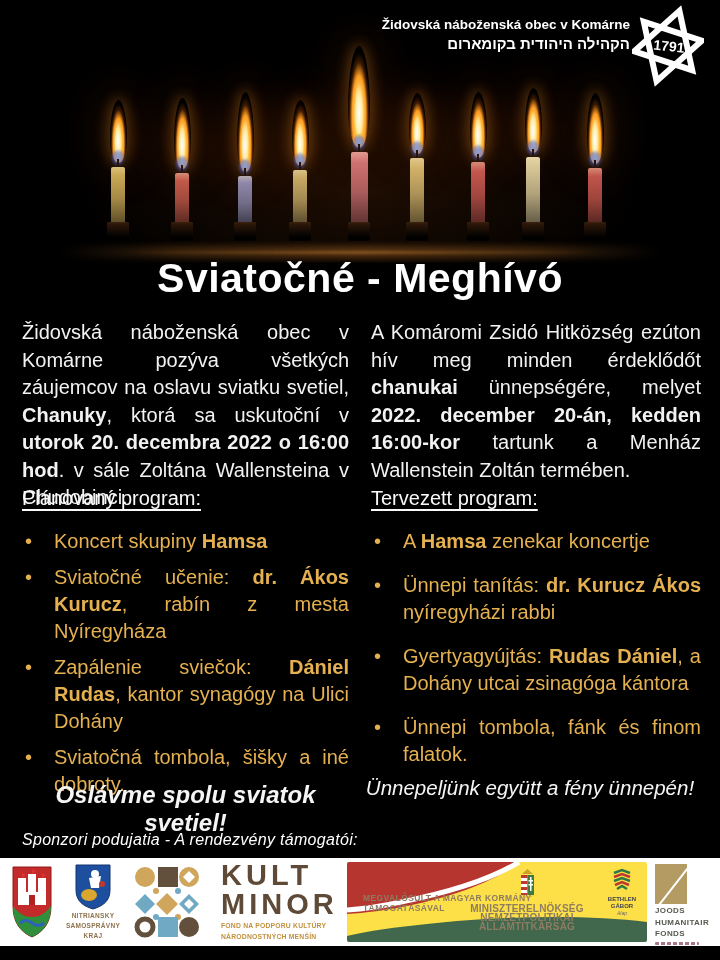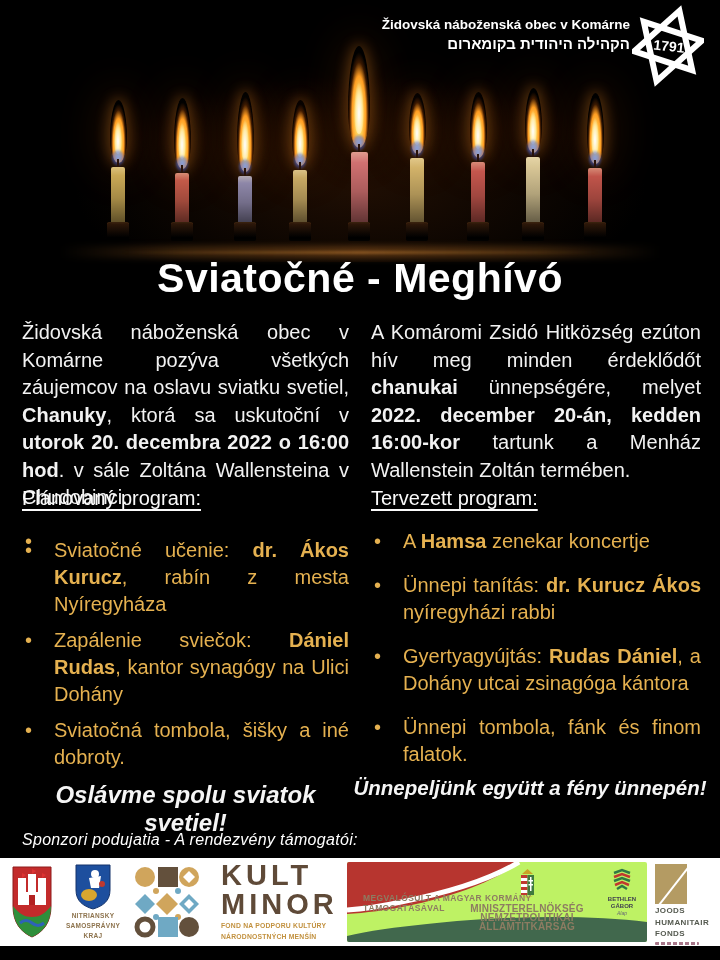--- a/index.html
+++ b/index.html
@@ -50,37 +50,37 @@
   .list-left{left:22px;top:528px;width:327px;}
   .list-right{left:371px;top:528px;width:330px;}
   .blist li{position:relative;padding-left:32px;text-align:justify;
     color:#e5b150;font-size:20px;line-height:27px;}
   .list-left li{margin-bottom:9px;}
   .list-right li{margin-bottom:17px;}
   .blist .marker{position:absolute;left:3px;top:0;}
   .b{font-weight:700;}
   .closing{position:absolute;color:#f5f5f5;font-style:italic;text-align:center;}
   .cl-left{left:22px;top:781px;width:327px;font-size:24px;font-weight:600;}
-  .cl-right{left:352px;top:776px;width:356px;font-size:20.5px;font-weight:700;}
+  .cl-right{left:352px;top:776px;width:356px;font-size:20.5px;font-weight:400;}
 
   
   .sponsor-label{position:absolute;left:22px;top:831px;color:#fff;
     font-style:italic;font-size:16px;font-weight:500;letter-spacing:.3px;}
   .logo-band{position:absolute;left:0;top:858px;width:720px;height:88px;background:#fff;}
   .logo-band svg{display:block;}
   .logo-komarno{position:absolute;left:12px;top:8px;}
   .logo-nitra{position:absolute;left:64px;top:6px;width:58px;text-align:center;}
   .nitra-text{margin-top:2px;color:#8d734d;font-size:6.5px;font-weight:700;
     line-height:8px;letter-spacing:.3px;}
   .logo-kult-shapes{position:absolute;left:134px;top:8px;}
   .logo-kult-word{position:absolute;left:221px;top:3px;}
   .kult-word{color:#5f4a38;font-size:29px;font-weight:800;letter-spacing:4px;line-height:29px;}
   .kult-sub{margin-top:3px;color:#c2913f;font-size:6.8px;font-weight:700;line-height:8px;letter-spacing:.2px;}
   .gov-banner{position:absolute;left:347px;top:4px;width:300px;height:80px;
-    background:#bef264;border-radius:2px;overflow:hidden;}
+    background:#fde047;border-radius:2px;overflow:hidden;}
   .gov-red{position:absolute;left:0;top:0;}
   .gov-green{position:absolute;left:0;bottom:0;}
   .gov-left-text{position:absolute;left:16px;top:31px;color:#8d7c62;
     font-size:8.5px;font-weight:600;line-height:10px;letter-spacing:.4px;}
   .gov-coa{position:absolute;left:172px;top:6px;}
   .gov-min-text{position:absolute;left:100px;top:42px;width:160px;text-align:center;
     color:#8d7c62;font-size:10px;font-weight:600;line-height:9px;letter-spacing:.2px;}
   .gov-bethlen{position:absolute;left:252px;top:6px;width:46px;text-align:center;}
   .gov-bethlen svg{margin:0 auto;}
   .bethlen-name{color:#3f3f4e;font-size:6px;font-weight:700;line-height:7px;margin-top:2px;}
@@ -199,21 +199,21 @@
       </g>
       <text x="37" y="47" text-anchor="middle" font-size="14" font-weight="bold" fill="#ffffff" font-family="Liberation Sans, sans-serif" transform="rotate(6 36 42)">1791</text>
     </svg>
   </div>
 
   <div class="title">Sviatočné - Meghívó</div>
 
   <p class="body-par par-left"><span>Židovská náboženská obec v Komárne pozýva všetkých záujemcov na oslavu sviatku svetiel, </span><span class="b">Chanuky</span><span>, ktorá sa uskutoční v </span><span class="b">utorok 20. decembra 2022 o 16:00 hod</span><span>. v sále Zoltána Wallensteina v Chudobinci.</span></p>
   <div class="prog-header ph-left">Plánovaný program:</div>
   <ul class="blist list-left">
-      <li><span class="marker">•</span></li>
+      <li><span class="marker">•</span><span><span>Koncert skupiny </span><span class="b">Hamsa</span></span></li>
       <li><span class="marker">•</span><span><span>Sviatočné učenie: </span><span class="b">dr. Ákos Kurucz</span><span>, rabín z mesta Nyíregyháza</span></span></li>
       <li><span class="marker">•</span><span><span>Zapálenie sviečok: </span><span class="b">Dániel Rudas</span><span>, kantor synagógy na Ulici Dohány</span></span></li>
       <li><span class="marker">•</span><span><span>Sviatočná tombola, šišky a iné dobroty.</span></span></li>
     </ul>
   <div class="closing cl-left">Oslávme spolu sviatok svetiel!</div>
 
   <p class="body-par par-right"><span>A Komáromi Zsidó Hitközség ezúton hív meg minden érdeklődőt </span><span class="b">chanukai</span><span> ünnepségére, melyet </span><span class="b">2022. december 20-án, kedden 16:00-kor</span><span> tartunk a Menház Wallenstein Zoltán termében.</span></p>
   <div class="prog-header ph-right">Tervezett program:</div>
   <ul class="blist list-right">
       <li><span class="marker">•</span><span><span>A </span><span class="b">Hamsa</span><span> zenekar koncertje</span></span></li>

